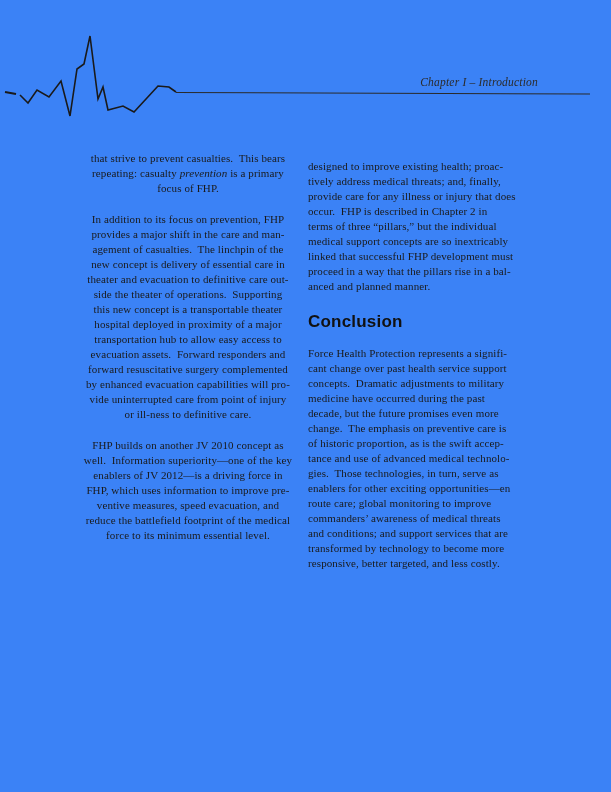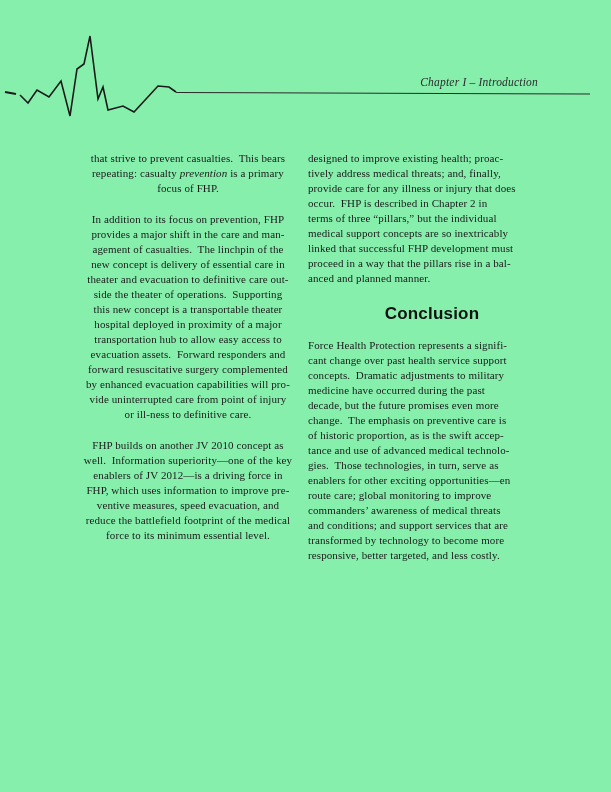--- a/index.html
+++ b/index.html
@@ -6,21 +6,21 @@
     margin: 0;
     padding: 0;
     background: #e8e8e8;
     font-family: "Liberation Serif", serif;
   }
   .page {
     position: relative;
     width: 611px;
     height: 792px;
     margin: 0 auto;
-    background: #86efac;
+    background: #3b82f6;
     overflow: hidden;
   }
   .ekg-svg {
     position: absolute;
     left: 0;
     top: 0;
     width: 611px;
     height: 130px;
   }
   .chapter-label {
@@ -29,32 +29,32 @@
     right: 73px;
     font: italic 11.5px/14px "Liberation Serif", serif;
     color: #2b2b2b;
     letter-spacing: 0.2px;
   }
   .col {
     position: absolute;
     top: 151px;
   }
   .col-left  { left: 68px;  width: 240px; text-align: center; }
-  .col-right { left: 308px; width: 248px; }
+  .col-right { left: 308px; width: 248px; margin-top: 8px; }
   .para {
     margin: 0 0 16px 0;
     white-space: pre;
     font: 11px/15px "Liberation Serif", serif;
     color: #1a1a1a;
     letter-spacing: 0.1px;
   }
   .para em { }
   .section-heading {
     margin: 18px 0 14px 0;
-    text-align: center;
+    text-align: left;
     font: bold 17px/20px "Liberation Sans", sans-serif;
     color: #111111;
     letter-spacing: 0.2px;
   }
 </style>
 </head>
 <body>
 
 <div class="page">
 

